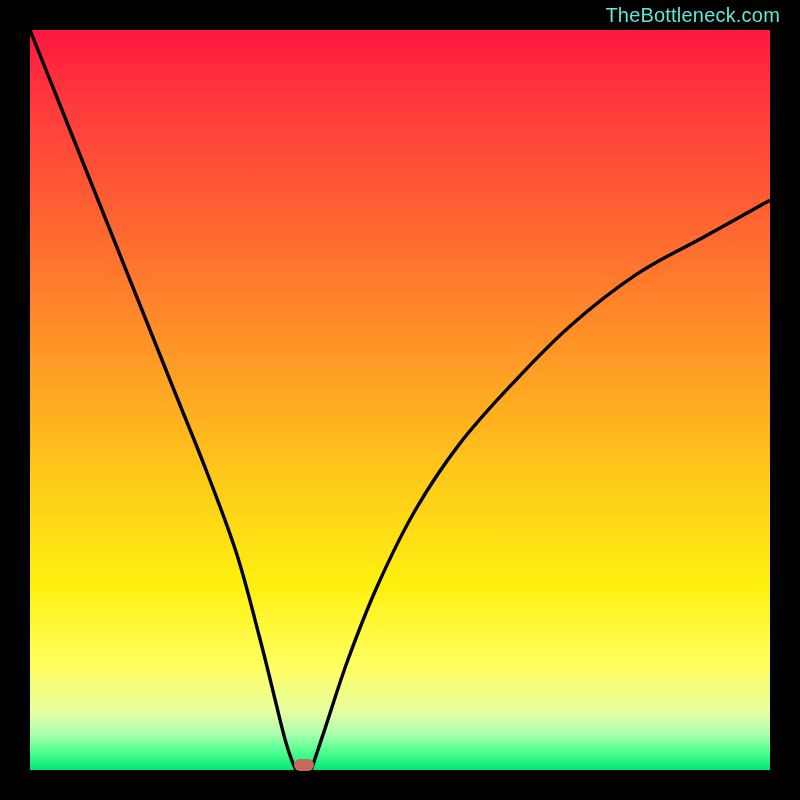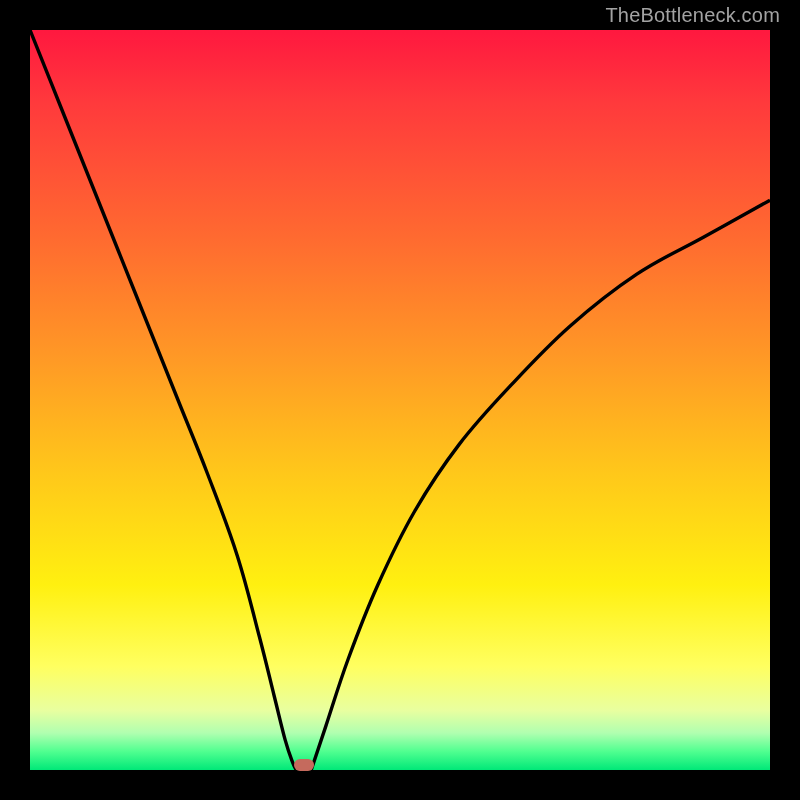--- a/index.html
+++ b/index.html
@@ -36,21 +36,21 @@
       #e8ffa0 92%,
       #b0ffb0 95%,
       #50ff90 97.5%,
       #00e878 100%
     );
   }
   .watermark {
     position: absolute;
     top: 4px;
     right: 20px;
-    color: #a3a3a3;
+    color: #5eead4;
     font-size: 20px;
     font-weight: 500;
     letter-spacing: 0.2px;
     z-index: 5;
   }
   svg.curve {
     position: absolute;
     left: 0;
     top: 0;
     width: 740px;

